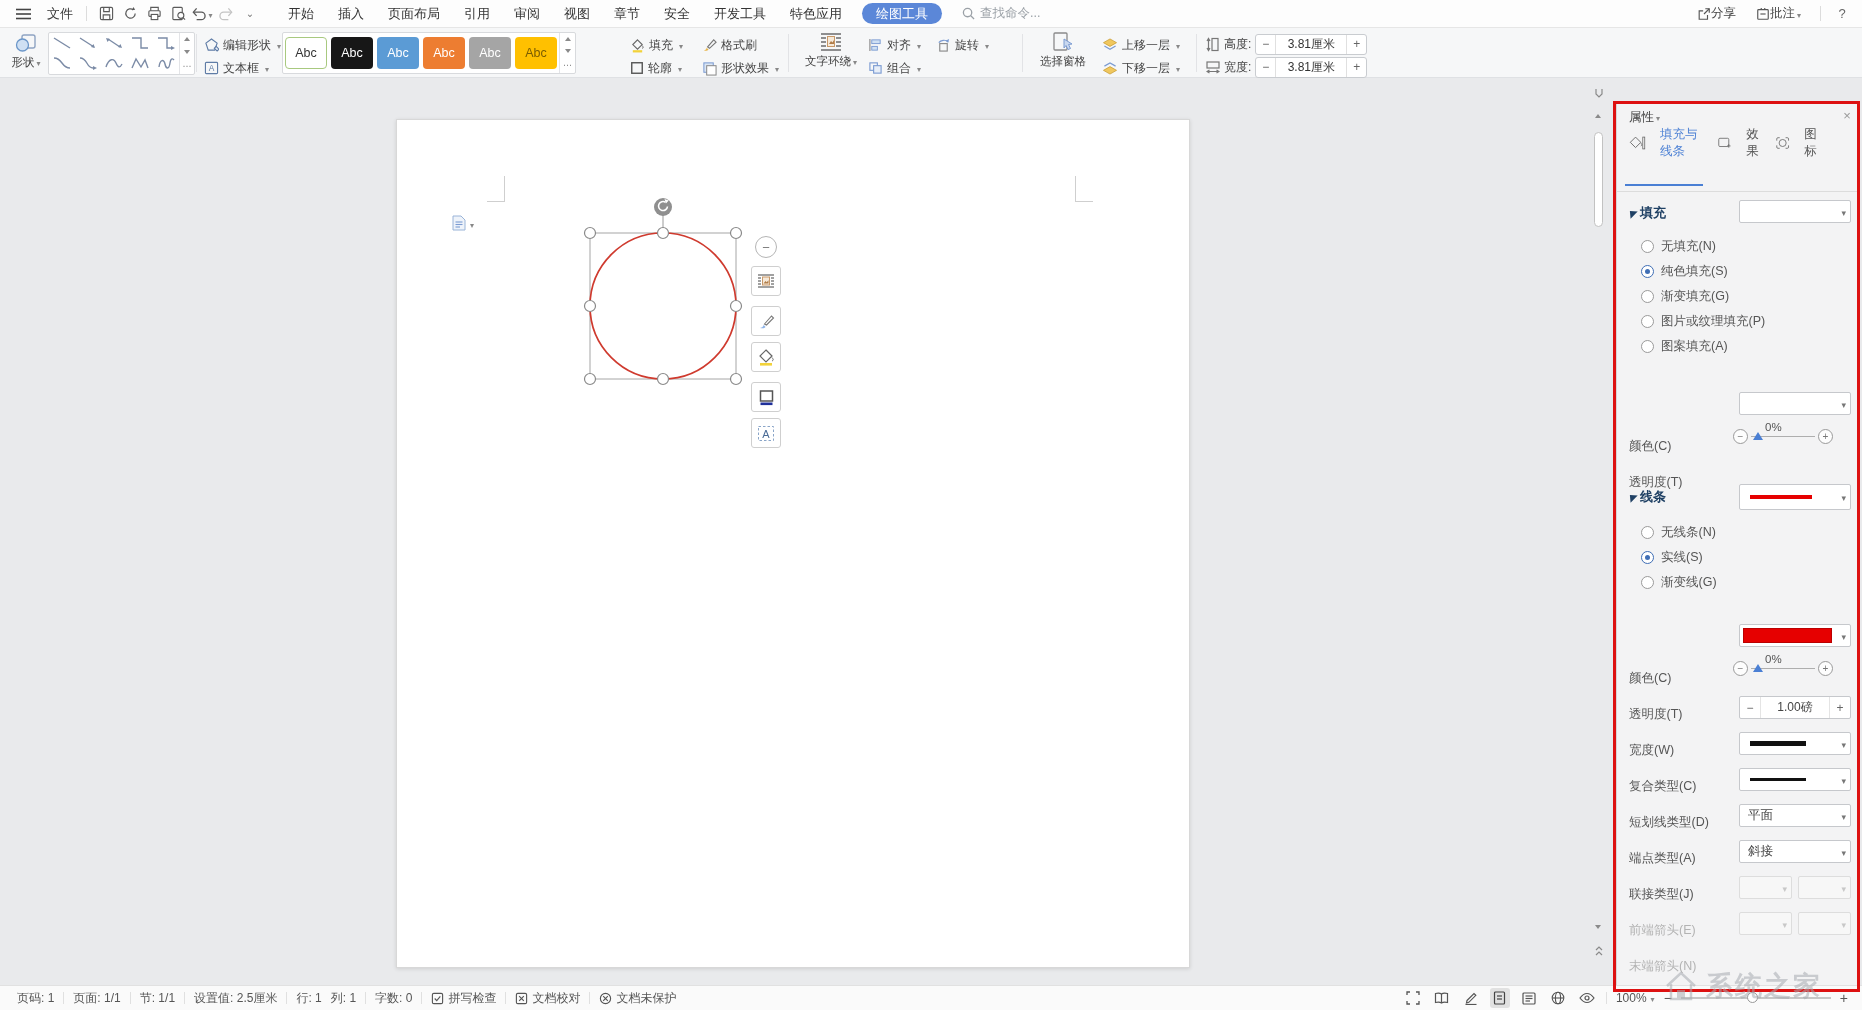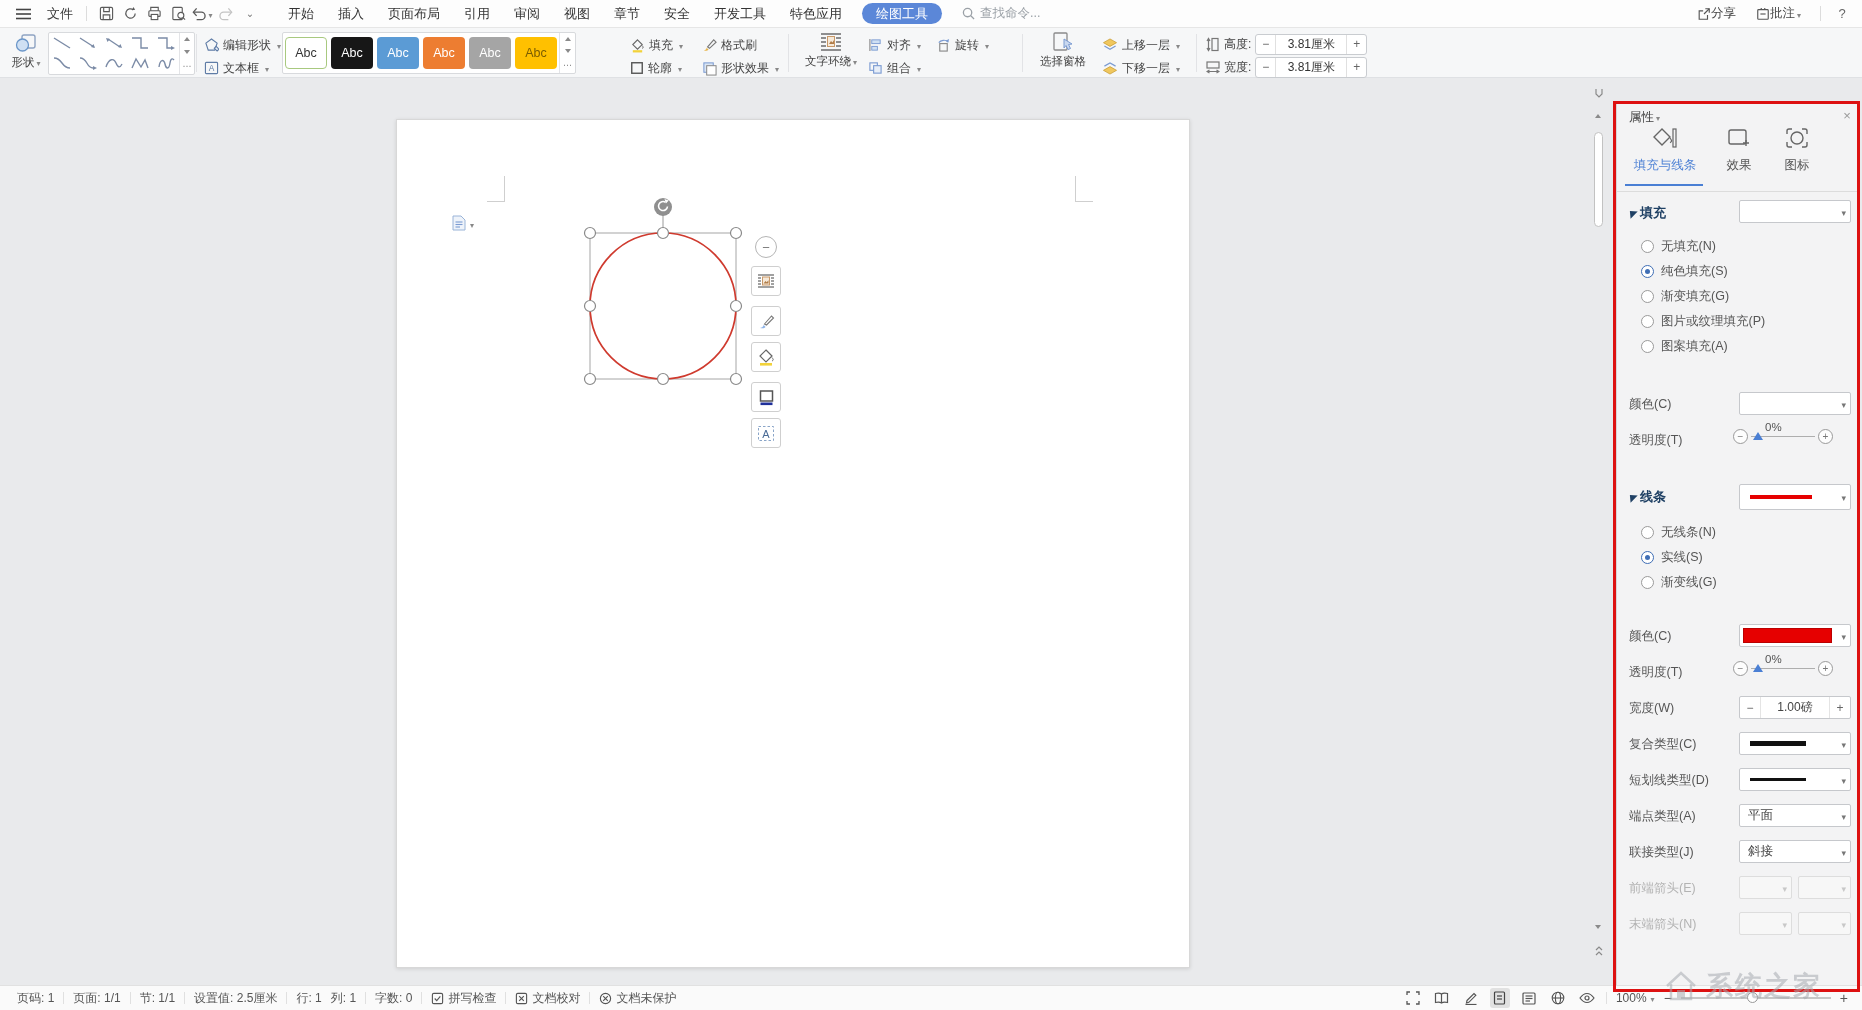--- a/index.html
+++ b/index.html
@@ -58,29 +58,29 @@
   
   #vscroll{position:absolute;left:1591px;top:2px;width:15px;height:903px;}
   .sc-thumb{position:absolute;left:3px;top:52px;width:9px;height:95px;background:#fff;border:1px solid #c2c2c2;border-radius:5px;cursor:pointer;}
   .sc-arr{position:absolute;left:4px;cursor:pointer;}
   
   #panel{position:absolute;left:1616px;top:104px;width:242px;height:886px;background:#f3f3f4;border-left:1px solid #d6d6d6;font-size:12.5px;color:#555;}
   #annotation{position:absolute;left:1613px;top:101px;width:247px;height:891px;border:3px solid #dd1111;pointer-events:none;z-index:70;}
   .p-close{position:absolute;right:3px;top:4px;width:16px;height:16px;color:#999;font-size:13px;text-align:center;cursor:pointer;}
   .p-close:after{content:"×";}
   .p-hdr{position:absolute;left:12px;top:5px;font-size:12.5px;color:#444;cursor:pointer;}
-  .ptab{position:absolute;display:flex;flex-direction:column;align-items:center;gap:7px;cursor:pointer;color:#555;}
+  .ptab{position:absolute;display:flex;align-items:center;gap:14px;cursor:pointer;color:#555;}
   .ptab .lbl{font-size:12.5px;}
   .ptab.on{color:#4a7fd4;}
   .ptab.on .lbl{color:#4a7fd4;}
   .p-underline{position:absolute;left:8px;top:80px;width:78px;height:2px;background:#4a7fd4;}
   .p-divider{position:absolute;left:0;top:87px;width:242px;height:1px;background:#dcdcdc;}
   .sec-hdr{position:absolute;left:12px;display:flex;align-items:center;gap:5px;font-weight:bold;font-size:13px;color:#1f4064;cursor:pointer;}
   .sec-tri{width:0;height:0;border-top:5px solid transparent;border-right:6px solid #1f4064;border-bottom:5px solid transparent;transform:rotate(45deg);}
-  .prow-label{position:absolute;left:12px;color:#555;}
+  .prow-label{position:absolute;left:12px;color:#555;margin-top:42px;}
   .prow-label.dis{color:#b3b3b3;}
   .dd{position:absolute;background:#fff;border:1px solid #c6c8cc;border-radius:2px;height:23px;display:flex;align-items:center;cursor:pointer;}
   .dd .dd-arr{position:absolute;right:4px;top:50%;transform:translateY(-50%);}
   .dd .dd-arr:after{content:"▾";font-size:9px;color:#777;}
   .dd.dis{background:#f7f7f7;border-color:#ddd;}
   .dd.dis .dd-arr:after{color:#c8c8c8;}
   .radio{position:absolute;left:24px;display:flex;align-items:center;gap:7px;cursor:pointer;}
   .rdot{width:13px;height:13px;border:1px solid #9a9a9a;border-radius:50%;background:#fff;position:relative;}
   .radio.sel .rdot{border-color:#3f6eb5;}
   .radio.sel .rdot:after{content:"";position:absolute;left:3px;top:3px;width:5px;height:5px;border-radius:50%;background:#3f6eb5;}

